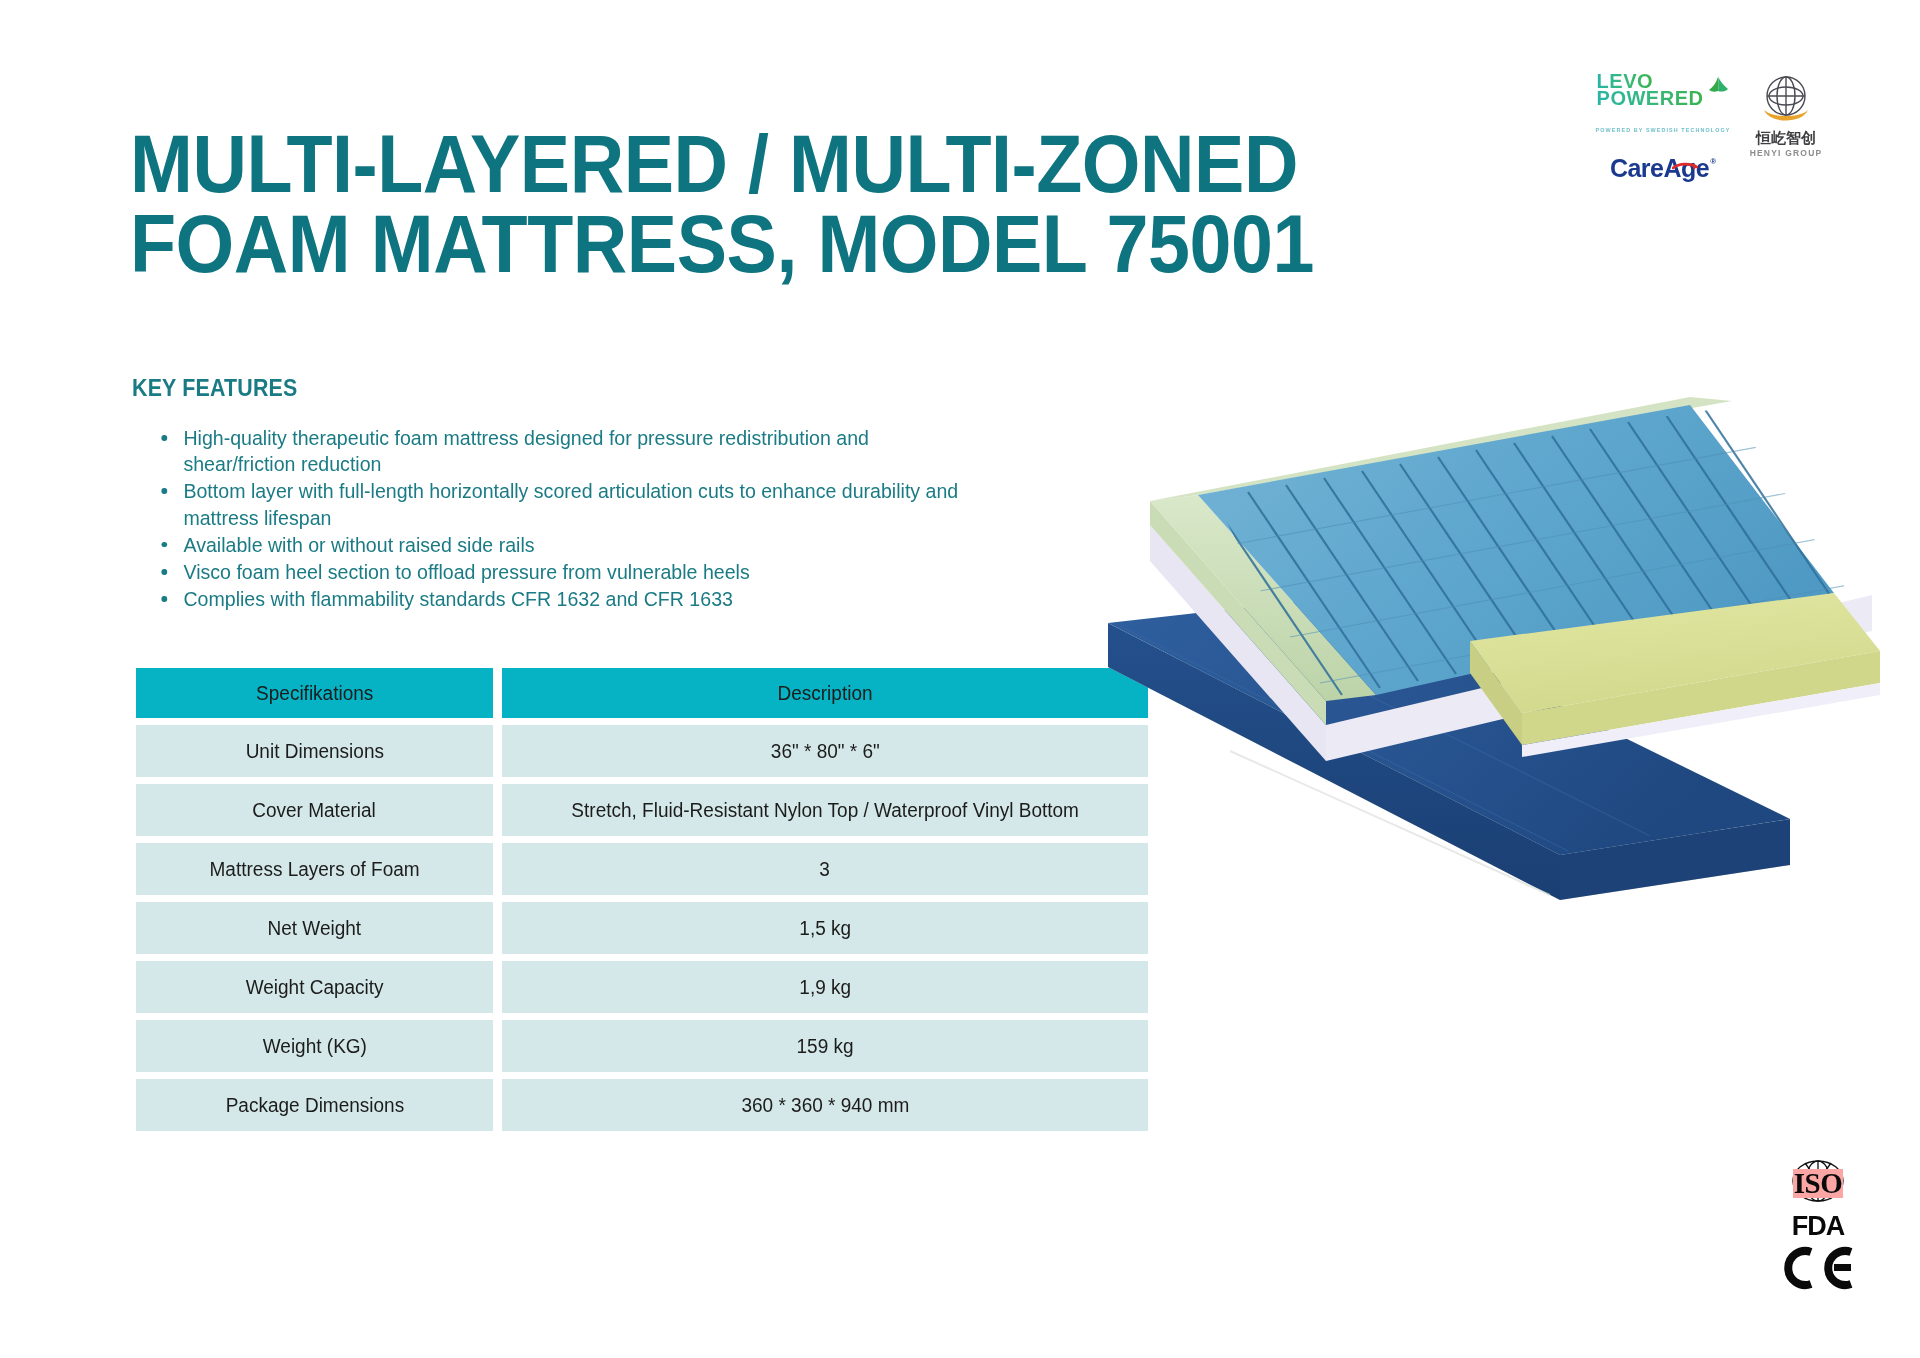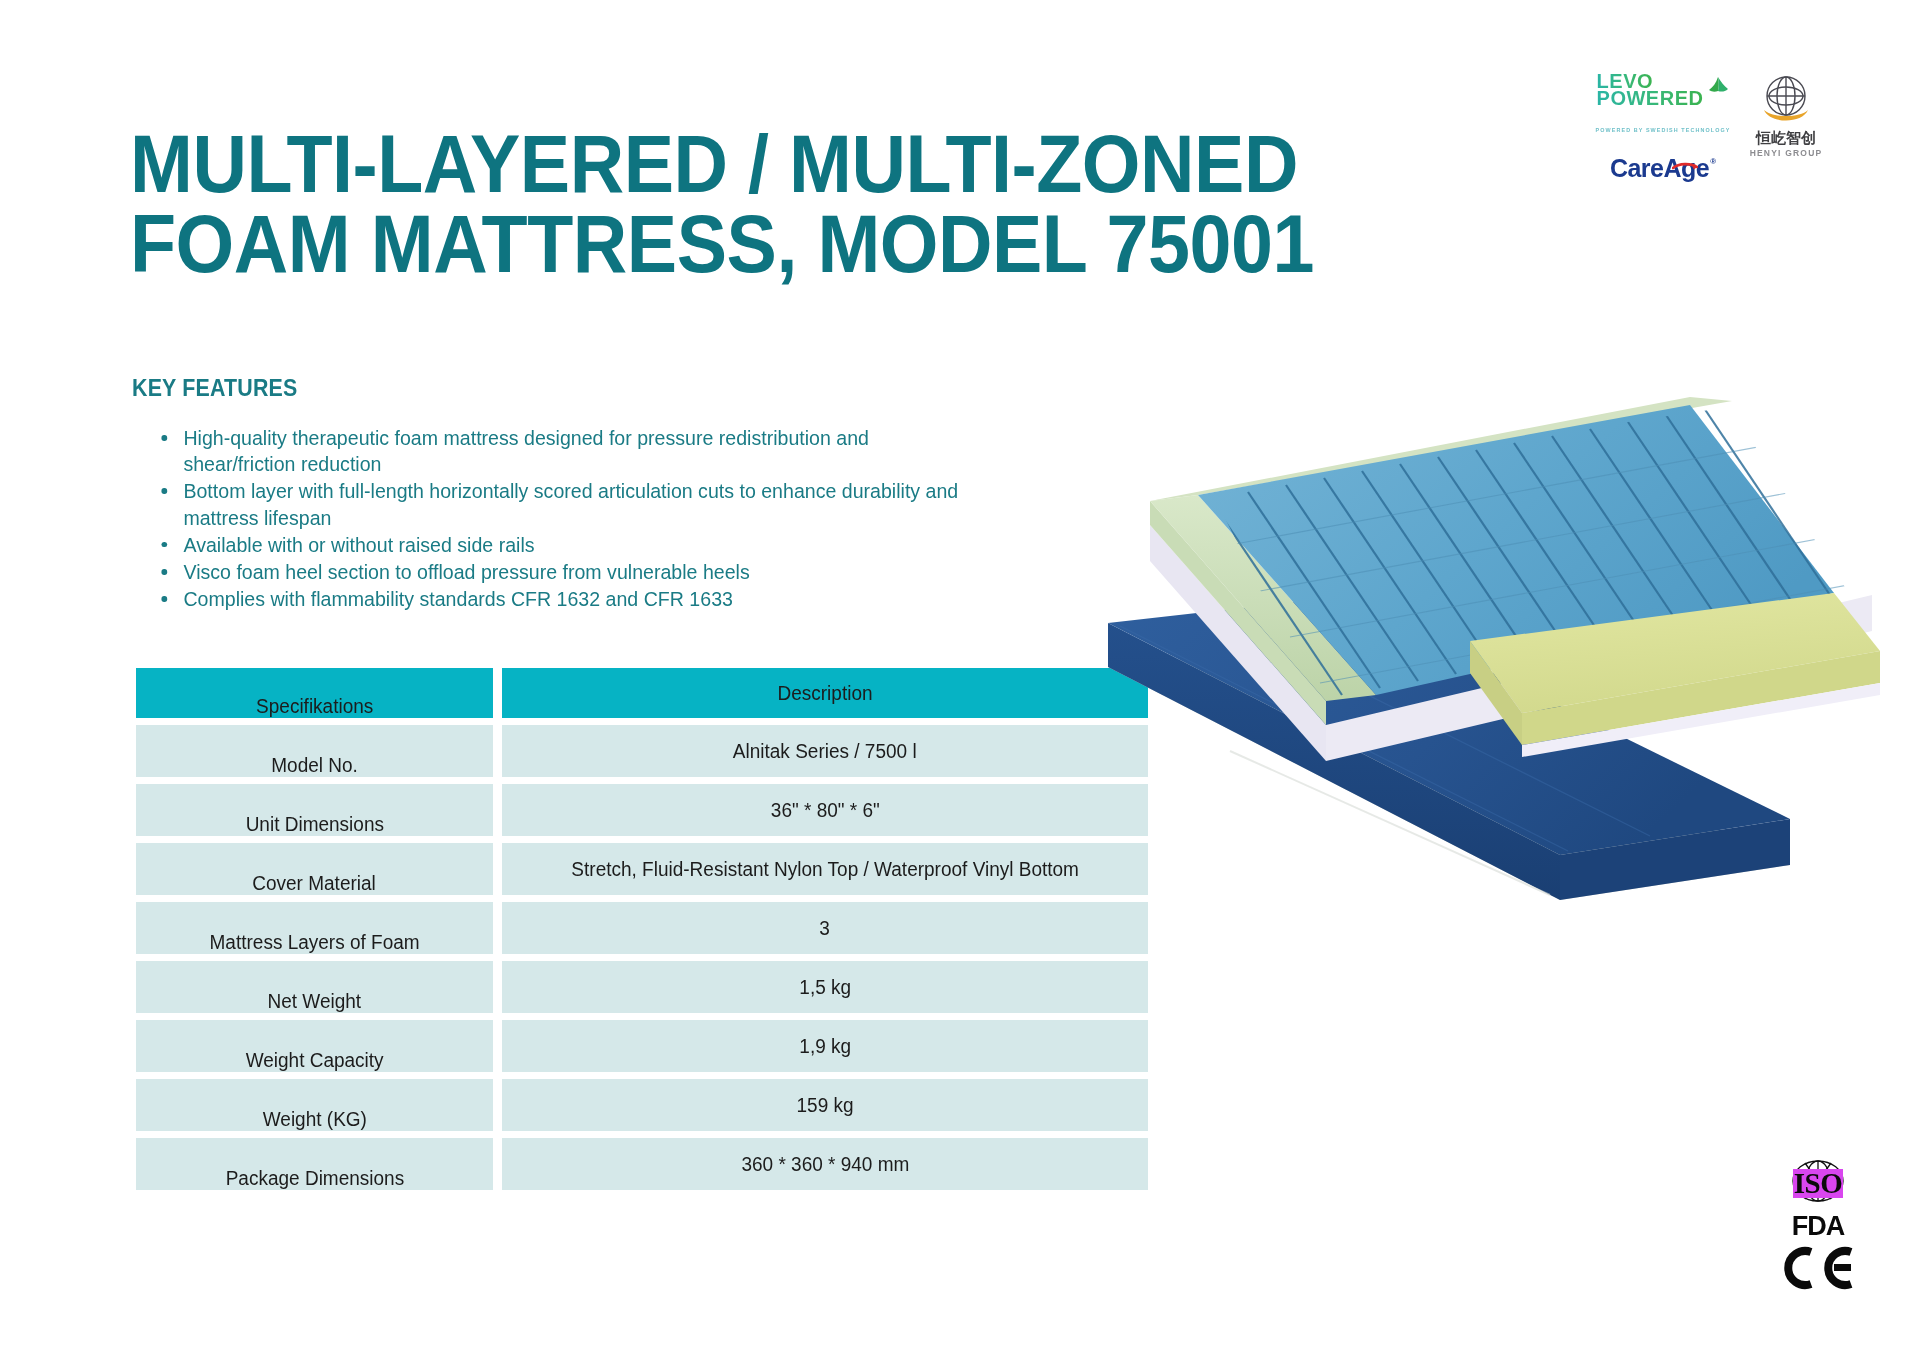--- a/index.html
+++ b/index.html
@@ -189,24 +189,24 @@
   }
   .trow {
     display: flex;
     gap: 9px;
     margin-bottom: 7px;
   }
   .cell-key {
     width: 357px;
     box-sizing: border-box;
     display: flex;
-    align-items: flex-end;
+    align-items: center;
     justify-content: center;
     text-align: center;
-    padding: 0 10px;
+    padding: 16px 10px;
   }
   .cell-val {
     flex: 1;
     box-sizing: border-box;
     display: flex;
     align-items: center;
     justify-content: center;
     text-align: center;
     padding: 0 10px;
   }
@@ -266,21 +266,21 @@
     justify-content: center;
   }
   .iso-text {
     position: relative;
     z-index: 2;
     font-family: "Liberation Serif", serif;
     font-weight: 700;
     font-size: 29px;
     letter-spacing: -0.5px;
     color: #0a0a0a;
-    background: #d946ef;
+    background: #fca5a5;
     padding: 0 1px;
     line-height: 1;
   }
   .iso-globe {
     position: absolute;
     left: 50%;
     top: 50%;
     transform: translate(-50%, -50%);
     z-index: 1;
   }
@@ -383,28 +383,20 @@
 
   <div class="trow header-row">
     <div class="cell-key">
       <span>Specifikations</span>
     </div>
     <div class="cell-val">
       <span>Description</span>
     </div>
   </div>
 
-  <div class="trow data-row">
-    <div class="cell-key">
-        <span>Model No.</span>
-      </div>
-    <div class="cell-val">
-        <span>Alnitak Series / 7500 l</span>
-      </div>
-  </div>
 
   <div class="trow data-row">
     <div class="cell-key">
         <span>Unit Dimensions</span>
       </div>
     <div class="cell-val">
         <span>36" * 80" * 6"</span>
       </div>
   </div>
 

